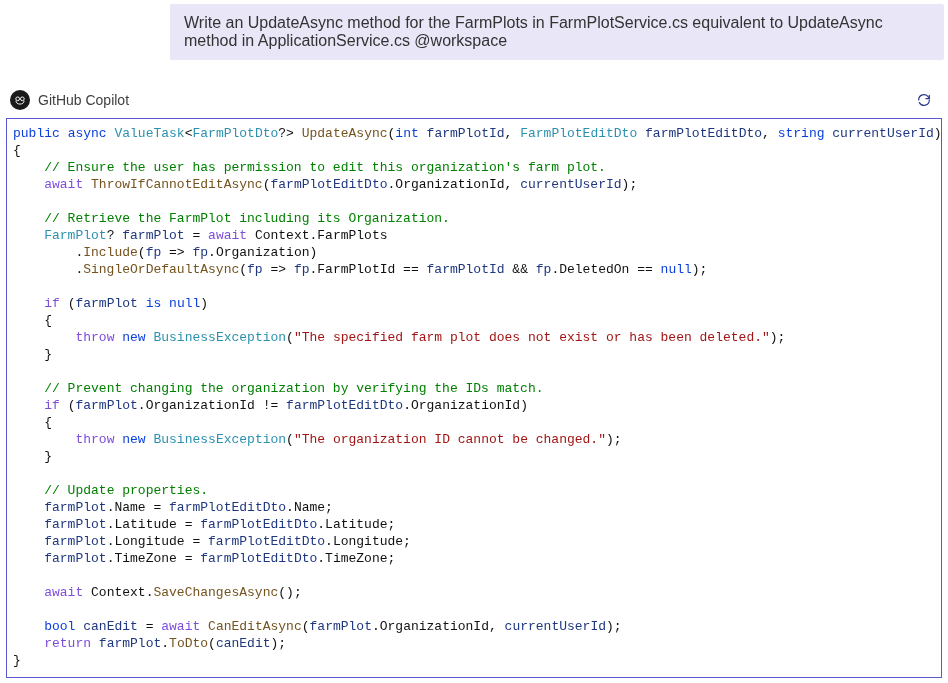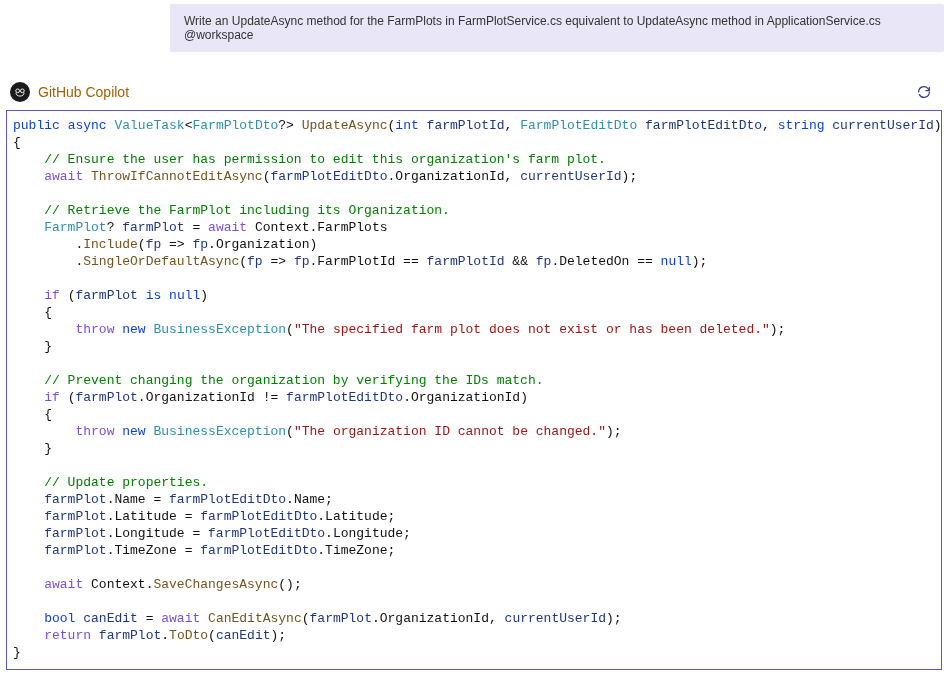--- a/index.html
+++ b/index.html
@@ -9,21 +9,21 @@
     font-family: -apple-system, BlinkMacSystemFont, "Segoe UI", sans-serif;
     background: #ffffff;
     width: 948px;
     height: 683px;
     overflow: hidden;
   }
   .prompt-bar {
     margin: 4px 4px 0 170px;
     background: #e8e6f7;
     padding: 10px 14px;
-    font-size: 12px;
+    font-size: 16px;
     color: #333;
     border-radius: 2px;
   }
   .chat-container {
     margin: 28px 4px 4px 4px;
   }
   .chat-header {
     display: flex;
     align-items: center;
     padding: 2px 6px 8px 6px;
@@ -35,21 +35,21 @@
     background: #1a1a1a;
     display: flex;
     align-items: center;
     justify-content: center;
     margin-right: 8px;
     flex-shrink: 0;
   }
   .copilot-icon svg { width: 14px; height: 14px; }
   .chat-title {
     font-size: 14px;
-    color: #a16207;
+    color: #404040;
     font-weight: 400;
   }
   .refresh-icon {
     margin-left: auto;
     cursor: pointer;
     color: #2b3a8f;
     padding: 2px 6px;
   }
   .refresh-icon svg { width: 16px; height: 16px; display:block; }
   .code-block {

